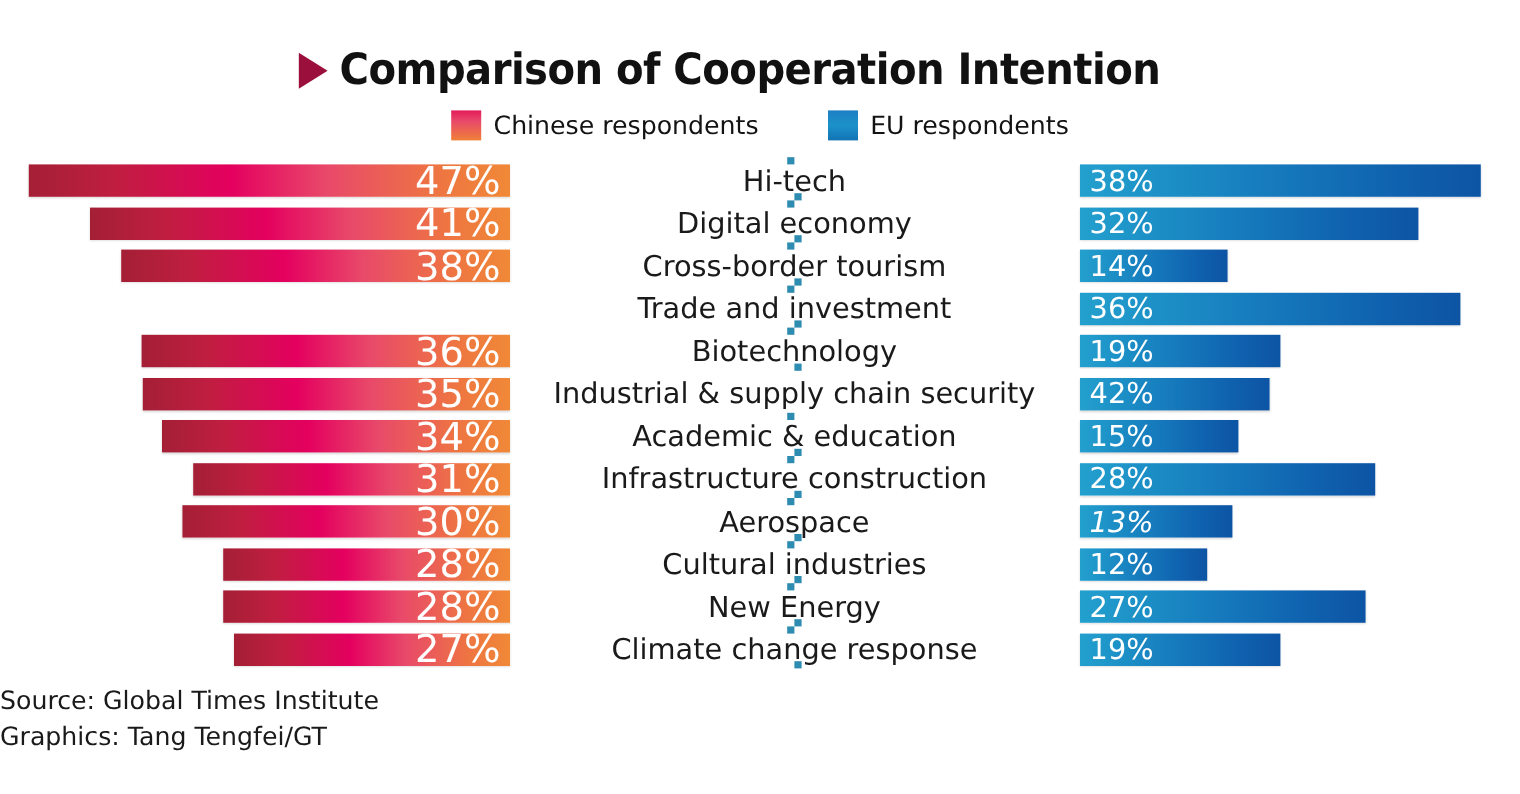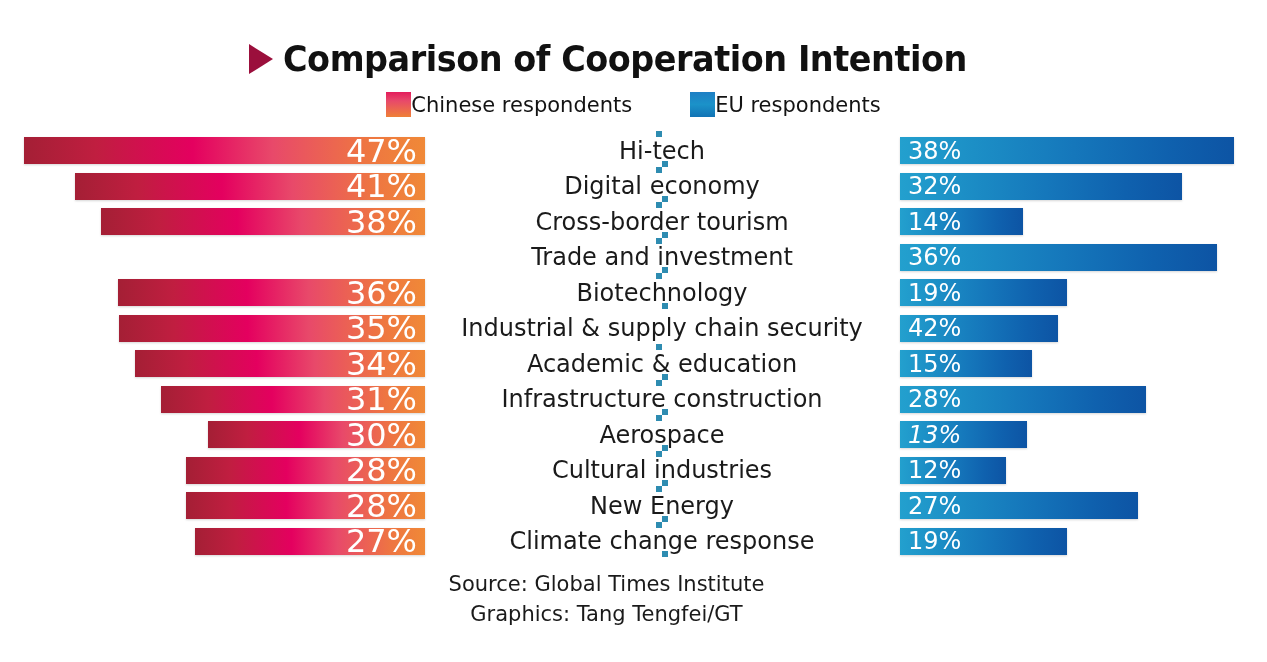--- a/index.html
+++ b/index.html
@@ -55,20 +55,21 @@
     top: 92px;
     width: 1267px;
     display: flex;
     align-items: center;
     justify-content: center;
     gap: 58px;
   }
   .legend-item {
     display: flex;
     align-items: center;
+    gap: 10px;
   }
   .legend-swatch {
     width: 25px;
     height: 25px;
     flex: none;
   }
   .legend-swatch.cn {
     background: linear-gradient(180deg, #E31C5B 0%, #E8496A 35%, #EF8037 100%);
   }
   .legend-swatch.eu {
@@ -184,22 +185,21 @@
     padding: 0 3px;
     line-height: 1;
   }
 
   
   .footer {
     position: absolute;
     left: 0;
     top: 569px;
     width: 1157px;
-    text-align: center;
-    padding-left: 28px;
+    text-align: left;
   }
   .footer div {
     font-size: 21px;
     color: #1a1a1a;
     line-height: 1.45;
   }
 </style>
 </head>
 <body>
 
@@ -317,21 +317,21 @@
         <div class="center-band">
           <span class="connector left"></span>
           <span class="cat-label">Infrastructure construction</span>
           <span class="connector right"></span>
         </div>
         <div class="bar-right" style="width: 246.4px;">
           <span class="bar-right-label">28%</span>
         </div>
       </div>
       <div class="row">
-        <div class="bar-left" style="width: 217px;">
+        <div class="bar-left" style="width: 249px; padding-left: 24px;">
           <span class="bar-left-label">30%</span>
         </div>
         <div class="center-band">
           <span class="connector left"></span>
           <span class="cat-label">Aerospace</span>
           <span class="connector right"></span>
         </div>
         <div class="bar-right" style="width: 127px; font-style: italic;">
           <span class="bar-right-label">13%</span>
         </div>

